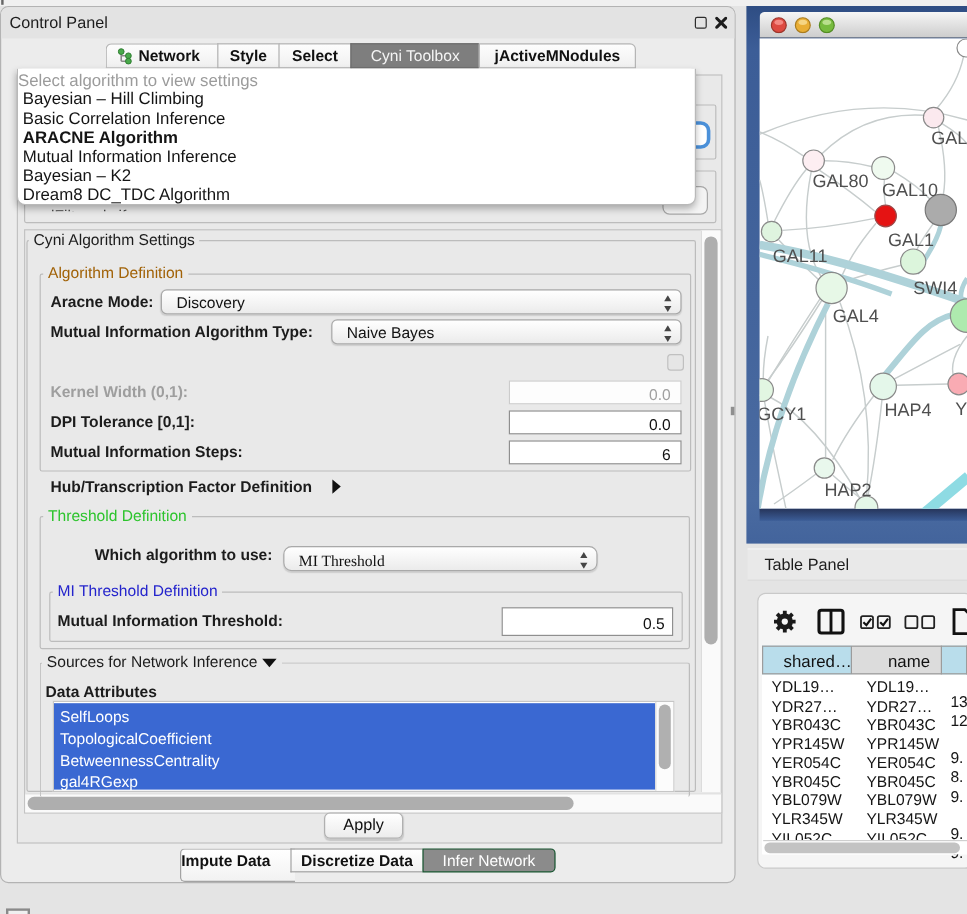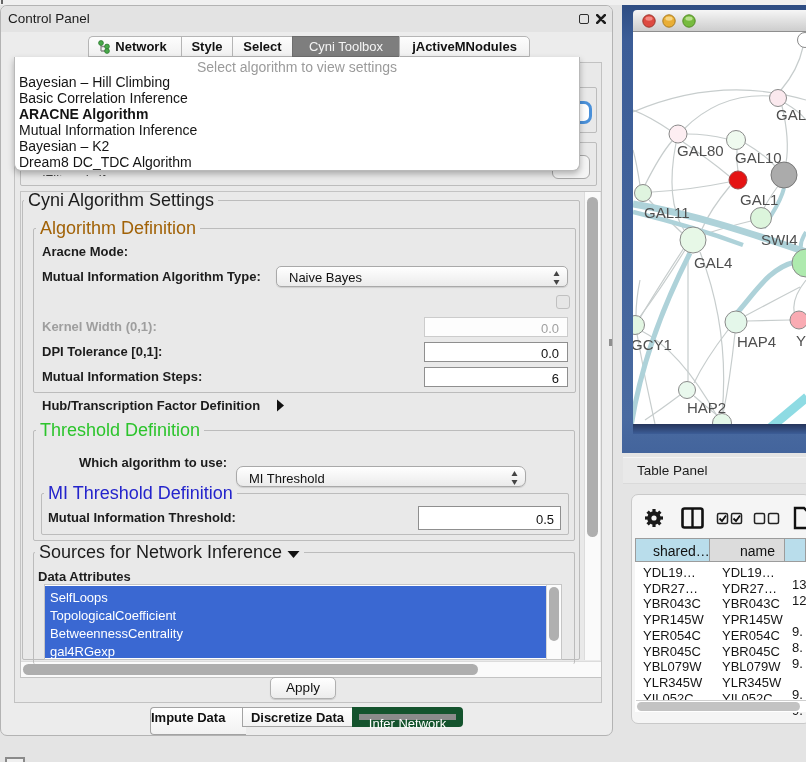--- a/index.html
+++ b/index.html
@@ -5,21 +5,21 @@
 html,body{margin:0;padding:0;}
 #root{position:relative;width:806px;height:762px;background:#e4e4e4;font-family:"Liberation Sans",sans-serif;overflow:hidden;padding-left:30px;}
 .abs{position:absolute;white-space:nowrap;}
 .lbl{position:absolute;white-space:nowrap;font-size:13px;font-weight:bold;color:#1c1c1c;line-height:18px;}
 .dis{color:#9e9e9e;}
 .combo{position:absolute;border:1px solid #a9a9a9;border-radius:5px;background:linear-gradient(180deg,#ffffff 0%,#f4f4f4 55%,#ebebeb 100%);box-shadow:0 1px 1px rgba(0,0,0,0.12);font-size:13px;color:#111;}
 .combo .tx{position:absolute;left:12px;top:2px;line-height:18px;}
 .field{position:absolute;background:#fff;border:1px solid #8f8f8f;font-size:13px;color:#111;text-align:right;}
 .field .tx{position:absolute;right:8px;top:2px;line-height:17px;}
 .group{position:absolute;border:1px solid #bcbcbc;border-radius:2px;}
-.gtitle{position:absolute;background:#e9e9e9;padding:0 4px;font-size:18px;line-height:14px;color:#1c1c1c;}
+.gtitle{position:absolute;background:#e9e9e9;padding:0 4px;font-size:13px;line-height:14px;color:#1c1c1c;}
 .arrows{position:absolute;right:7px;top:4px;width:7px;height:14px;}
 </style>
 </head>
 <body>
 <div id="root">
 
   <div class="abs" style="left:0;top:0;width:806px;height:5px;background:#f0f0f0;"></div>
   <div class="abs" style="left:1px;top:0;width:2px;height:4px;background:#666;"></div>
 
   <div class="abs" id="cpwin" style="left:0px;top:5px;width:613px;height:731px;background:#ececec;border:1px solid #b3b3b3;border-radius:7px;box-sizing:border-box;"></div>
@@ -48,39 +48,46 @@
 
   <div class="group" style="left:20px;top:87px;width:575px;height:44px;background:#e9e9e9;"></div>
   <div class="abs" style="left:566px;top:101px;width:26px;height:23px;border:3px solid #4a90d9;border-radius:8px;background:#fff;box-sizing:border-box;"></div>
   <div class="group" style="left:20px;top:142px;width:575px;height:42px;background:#e9e9e9;"></div>
   <div class="abs" style="left:552px;top:155px;width:36px;height:22px;border:1px solid #a8a8a8;border-radius:6px;background:#f4f4f4;"></div>
   <div class="abs" style="left:20px;top:172px;width:90px;height:4px;overflow:hidden;">
       <span style="position:absolute;left:8px;top:0px;font-size:13px;color:#444;">galFiltered.sif d</span>
     </div>
 
   <div class="abs" id="popup" style="left:14px;top:57px;width:566px;height:114px;background:#fff;border:1px solid #b9b9b9;border-top:none;border-radius:0 0 7px 7px;box-shadow:0 3px 6px rgba(0,0,0,0.28);box-sizing:border-box;">
-    <div class="abs" style="left:0;top:2px;width:564px;text-align:center;font-size:14px;color:#9b9b9b;">Select algorithm to view settings</div>
+    <div class="abs" style="left:0;top:2px;width:564px;text-align:left;font-size:14px;color:#9b9b9b;">Select algorithm to view settings</div>
     <div class="abs" style="left:4px;top:17px;font-size:14px;color:#141414;line-height:16px;">Bayesian – Hill Climbing<br>Basic Correlation Inference<br><b>ARACNE Algorithm</b><br>Mutual Information Inference<br>Bayesian – K2<br>Dream8 DC_TDC Algorithm</div>
   </div>
 
   <div class="abs" style="left:20px;top:191px;width:582px;height:487px;background:#e9e9e9;border:1px solid #c3c3c3;box-sizing:border-box;"></div>
 
   <div class="abs" style="left:584px;top:192px;width:16px;height:468px;background:#fafafa;border-left:1px solid #dcdcdc;box-sizing:border-box;"></div>
   <div class="abs" style="left:587px;top:197px;width:11px;height:340px;background:#aeaeae;border-radius:6px;"></div>
 
   <div class="abs" style="left:21px;top:661px;width:580px;height:16px;background:#fafafa;border-top:1px solid #dcdcdc;box-sizing:border-box;"></div>
   <div class="abs" style="left:23px;top:664px;width:455px;height:11px;background:#aeaeae;border-radius:6px;"></div>
 
   <div class="group" style="left:22px;top:200px;width:556px;height:458px;"></div>
   <div class="gtitle" style="left:24px;top:193px;">Cyni Algorithm Settings</div>
 
   <div class="group" style="left:33px;top:228px;width:541px;height:163px;"></div>
   <div class="gtitle" style="left:36px;top:221px;color:#a16207;">Algorithm Definition</div>
 
   <div class="lbl" style="left:42px;top:243px;">Aracne Mode:</div>
+  <div class="combo" style="left:134px;top:241px;width:434px;height:21px;box-sizing:border-box;">
+      <span class="tx">Discovery</span>
+    <svg class="arrows" viewBox="0 0 7 14">
+        <path d="M3.5 0 L6.5 5 L0.5 5 Z" fill="#444"></path>
+        <path d="M3.5 14 L6.5 9 L0.5 9 Z" fill="#444"></path>
+      </svg>
+    </div>
 
   <div class="lbl" style="left:42px;top:268px;">Mutual Information Algorithm Type:</div>
   <div class="combo" style="left:276px;top:266px;width:292px;height:21px;box-sizing:border-box;">
       <span class="tx">Naive Bayes</span>
     <svg class="arrows" viewBox="0 0 7 14">
         <path d="M3.5 0 L6.5 5 L0.5 5 Z" fill="#444"></path>
         <path d="M3.5 14 L6.5 9 L0.5 9 Z" fill="#444"></path>
       </svg>
     </div>
 
@@ -103,21 +110,21 @@
 
   <div class="lbl" style="left:42px;top:397px;">Hub/Transcription Factor Definition</div>
   <svg class="abs" style="left:276px;top:399px;" width="9" height="13" viewBox="0 0 9 13">
       <path d="M1 0.5 L8 6.5 L1 12.5 Z" fill="#111"></path>
     </svg>
 
   <div class="group" style="left:33px;top:430px;width:540px;height:109px;"></div>
   <div class="gtitle" style="left:36px;top:423px;color:#2cc42c;">Threshold Definition</div>
 
   <div class="lbl" style="left:79px;top:454px;">Which algorithm to use:</div>
-  <div class="combo" style="left:236px;top:466px;width:290px;height:21px;box-sizing:border-box;border-radius:7px;">
+  <div class="combo" style="left:236px;top:455px;width:262px;height:21px;box-sizing:border-box;border-radius:7px;font-family:Liberation Serif, serif;">
       <span class="tx" style="top:3px;">MI Threshold</span>
     <svg class="arrows" viewBox="0 0 7 14">
         <path d="M3.5 0 L6.5 5 L0.5 5 Z" fill="#444"></path>
         <path d="M3.5 14 L6.5 9 L0.5 9 Z" fill="#444"></path>
       </svg>
     </div>
 
   <div class="group" style="left:41px;top:493px;width:526px;height:40px;"></div>
   <div class="gtitle" style="left:44px;top:486px;color:#2424cc;">MI Threshold Definition</div>
 
@@ -137,21 +144,21 @@
   <div class="abs" style="left:45px;top:586px;width:501px;height:72px;background:#3a68d2;"></div>
   <div class="abs" style="left:50px;top:589px;font-size:13px;color:#fff;line-height:18px;">SelfLoops<br>TopologicalCoefficient<br>BetweennessCentrality<br>gal4RGexp</div>
   <div class="abs" style="left:546px;top:585px;width:15px;height:74px;background:#fcfcfc;border-left:1px solid #d8d8d8;box-sizing:border-box;"></div>
   <div class="abs" style="left:549px;top:587px;width:10px;height:54px;background:#b0b0b0;border-radius:5px;"></div>
 
   <div class="abs" style="left:270px;top:677px;width:66px;height:22px;background:linear-gradient(180deg,#ffffff,#ececec);border:1px solid #b0b0b0;border-radius:5px;box-shadow:0 1px 1px rgba(0,0,0,0.15);box-sizing:border-box;text-align:center;font-size:13.5px;color:#111;line-height:20px;">Apply</div>
 
   <div class="abs" id="btabs" style="left:146px;top:707px;height:20px;font-size:13px;font-weight:bold;color:#111;">
     <div style="position:absolute;left:4px;top:0;width:96px;height:28px;background:linear-gradient(180deg,#ffffff,#f2f2f2);border:1px solid #a3a3a3;border-right:none;border-radius:4px 0 0 4px;box-sizing:border-box;line-height:19px;">Impute Data</div>
     <div style="position:absolute;left:96px;top:0;width:110px;height:20px;background:linear-gradient(180deg,#ffffff,#f2f2f2);border:1px solid #a3a3a3;border-right:none;box-sizing:border-box;text-align:center;line-height:19px;">Discretize Data</div>
-    <div style="position:absolute;left:206px;top:0;width:111px;height:20px;background:#8b8b8b;border:7px solid #14532d;border-radius:0 4px 4px 0;box-sizing:border-box;text-align:center;line-height:19px;color:#fff;font-weight:normal;">Infer Network</div>
+    <div style="position:absolute;left:206px;top:0;width:111px;height:20px;background:#8b8b8b;border:1px solid #14532d;border-radius:0 4px 4px 0;box-sizing:border-box;text-align:center;line-height:19px;color:#fff;font-weight:normal;">Infer Network</div>
   </div>
 
   <div class="abs" style="left:5px;top:757px;width:20px;height:12px;border:2px solid #8a8a8a;background:#f0f0f0;box-sizing:border-box;"></div>
 
   <div class="abs" style="left:609px;top:339px;width:3px;height:7px;background:#8f8f8f;"></div>
 
   <div class="abs" style="left:622px;top:5px;width:184px;height:448px;background:linear-gradient(180deg,#2e4d83 0%,#3c5d97 8%,#43649c 55%,#4a6ba1 92%,#43649c 100%);"></div>
 
   <div class="abs" style="left:633px;top:10px;width:173px;height:22px;background:linear-gradient(180deg,#f6f6f6 0%,#e3e3e3 45%,#cdcdcd 100%);border-bottom:1px solid #8f8f8f;border-radius:4px 0 0 0;box-sizing:border-box;"></div>
   <div class="abs" id="tlights" style="left:0;top:0;">

